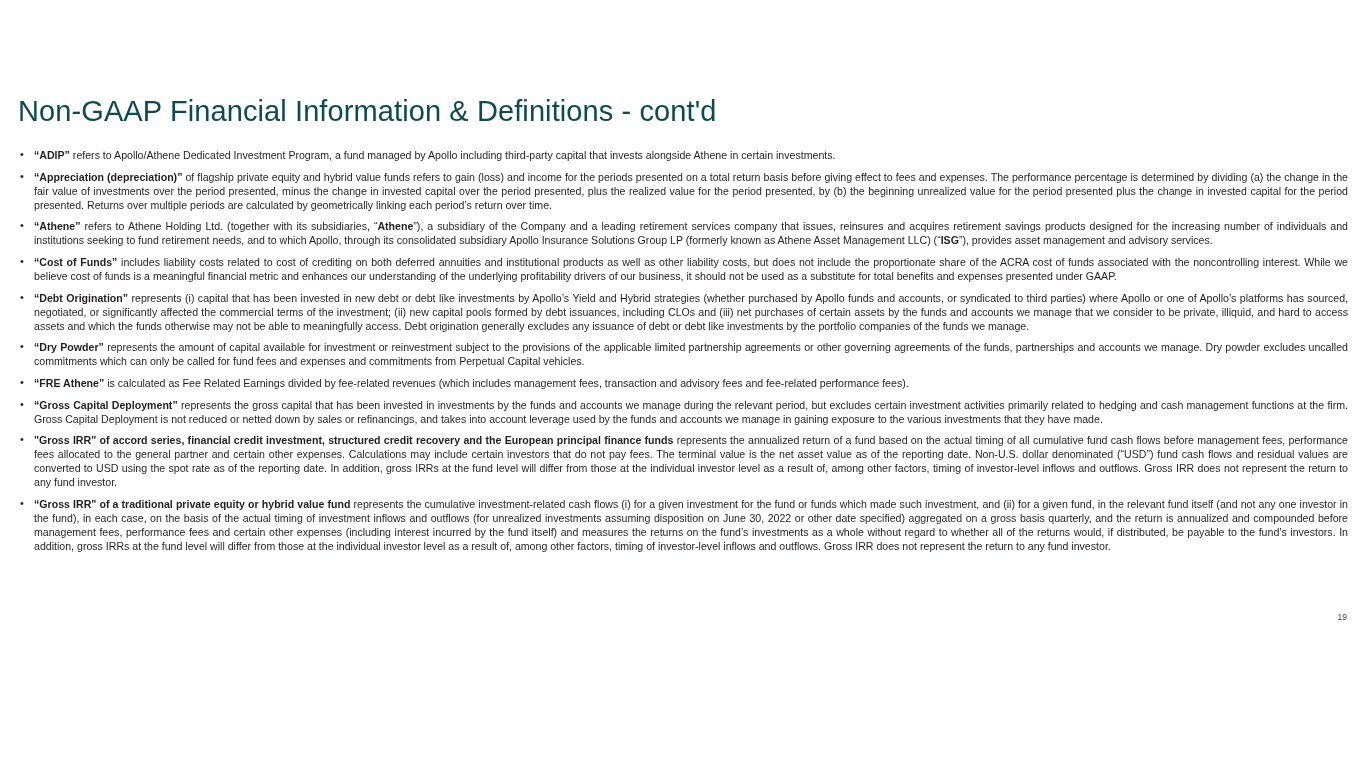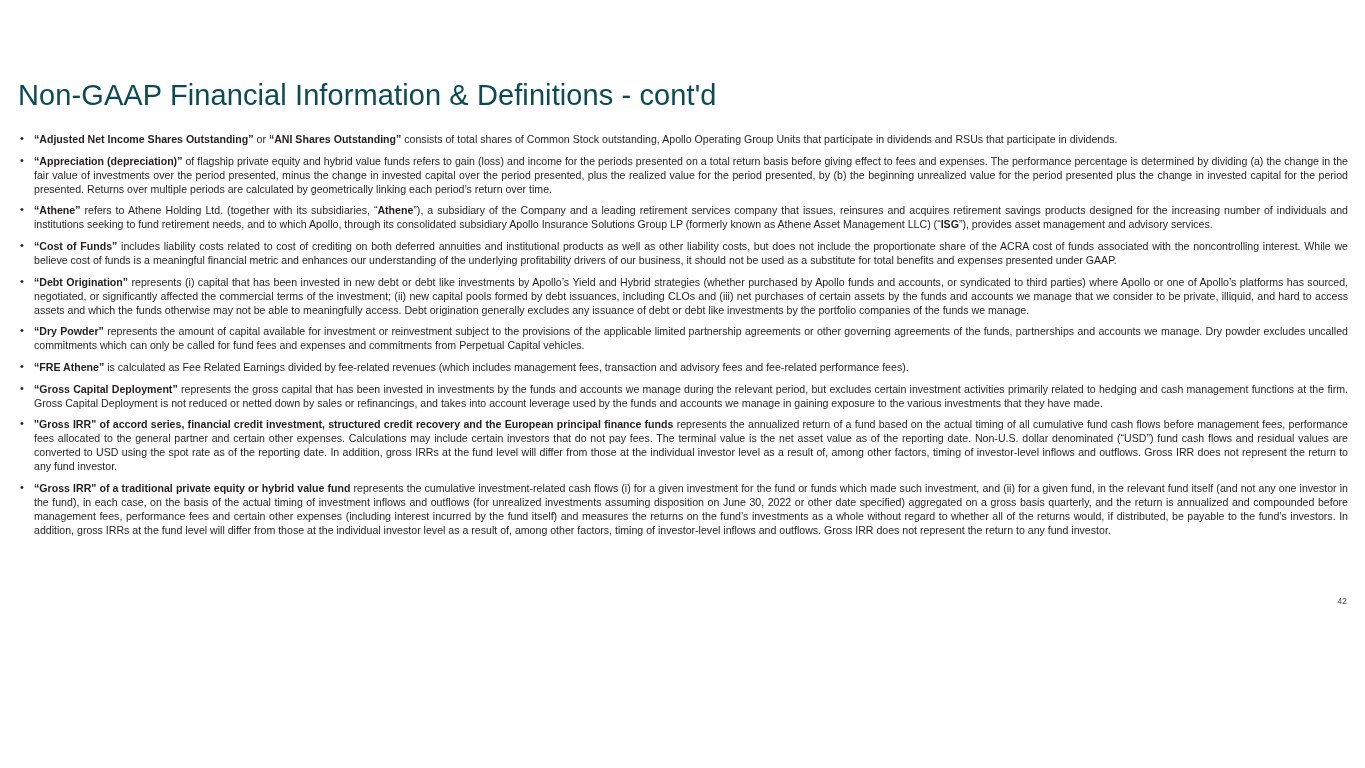--- a/index.html
+++ b/index.html
@@ -12,20 +12,21 @@
     background: #ffffff;
     font-family: "Liberation Sans", sans-serif;
     color: #1a1a1a;
     overflow: hidden;
   }
   .slide {
     position: relative;
     width: 1365px;
     height: 620px;
     box-sizing: border-box;
+    margin-top: 16px;
   }
   .slide-title {
     position: absolute;
     top: 60px;
     left: 18px;
     font-size: 29px;
     font-weight: 400;
     color: #0c4a55;
     letter-spacing: 0.1px;
     white-space: nowrap;
@@ -71,28 +72,28 @@
 </style>
 </head>
 <body>
 
 <div class="slide">
 
   <h1 class="slide-title">Non-GAAP Financial Information &amp; Definitions - cont'd</h1>
 
   <div class="content">
     <ul class="bullets">
-      <li><b>“Adjusted Net Income Shares Outstanding”</b> or <b>“ANI Shares Outstanding”</b> consists of total shares of Common Stock outstanding, Apollo Operating Group Units that participate in dividends and RSUs that participate in dividends.</li>
+      <li><b>“ADIP”</b> refers to Apollo/Athene Dedicated Investment Program, a fund managed by Apollo including third-party capital that invests alongside Athene in certain investments.</li>
       <li><b>“Appreciation (depreciation)”</b> of flagship private equity and hybrid value funds refers to gain (loss) and income for the periods presented on a total return basis before giving effect to fees and expenses. The performance percentage is determined by dividing (a) the change in the fair value of investments over the period presented, minus the change in invested capital over the period presented, plus the realized value for the period presented, by (b) the beginning unrealized value for the period presented plus the change in invested capital for the period presented. Returns over multiple periods are calculated by geometrically linking each period’s return over time.</li>
       <li><b>“Athene”</b> refers to Athene Holding Ltd. (together with its subsidiaries, “<b>Athene</b>”), a subsidiary of the Company and a leading retirement services company that issues, reinsures and acquires retirement savings products designed for the increasing number of individuals and institutions seeking to fund retirement needs, and to which Apollo, through its consolidated subsidiary Apollo Insurance Solutions Group LP (formerly known as Athene Asset Management LLC) (“<b>ISG</b>”), provides asset management and advisory services.</li>
       <li><b>“Cost of Funds”</b> includes liability costs related to cost of crediting on both deferred annuities and institutional products as well as other liability costs, but does not include the proportionate share of the ACRA cost of funds associated with the noncontrolling interest. While we believe cost of funds is a meaningful financial metric and enhances our understanding of the underlying profitability drivers of our business, it should not be used as a substitute for total benefits and expenses presented under GAAP.</li>
       <li><b>“Debt Origination”</b> represents (i) capital that has been invested in new debt or debt like investments by Apollo’s Yield and Hybrid strategies (whether purchased by Apollo funds and accounts, or syndicated to third parties) where Apollo or one of Apollo’s platforms has sourced, negotiated, or significantly affected the commercial terms of the investment; (ii) new capital pools formed by debt issuances, including CLOs and (iii) net purchases of certain assets by the funds and accounts we manage that we consider to be private, illiquid, and hard to access assets and which the funds otherwise may not be able to meaningfully access. Debt origination generally excludes any issuance of debt or debt like investments by the portfolio companies of the funds we manage.</li>
       <li><b>“Dry Powder”</b> represents the amount of capital available for investment or reinvestment subject to the provisions of the applicable limited partnership agreements or other governing agreements of the funds, partnerships and accounts we manage. Dry powder excludes uncalled commitments which can only be called for fund fees and expenses and commitments from Perpetual Capital vehicles.</li>
       <li><b>“FRE Athene”</b> is calculated as Fee Related Earnings divided by fee-related revenues (which includes management fees, transaction and advisory fees and fee-related performance fees).</li>
       <li><b>“Gross Capital Deployment”</b> represents the gross capital that has been invested in investments by the funds and accounts we manage during the relevant period, but excludes certain investment activities primarily related to hedging and cash management functions at the firm. Gross Capital Deployment is not reduced or netted down by sales or refinancings, and takes into account leverage used by the funds and accounts we manage in gaining exposure to the various investments that they have made.</li>
       <li><b>"Gross IRR" of accord series, financial credit investment, structured credit recovery and the European principal finance funds</b> represents the annualized return of a fund based on the actual timing of all cumulative fund cash flows before management fees, performance fees allocated to the general partner and certain other expenses. Calculations may include certain investors that do not pay fees. The terminal value is the net asset value as of the reporting date. Non-U.S. dollar denominated (“USD”) fund cash flows and residual values are converted to USD using the spot rate as of the reporting date. In addition, gross IRRs at the fund level will differ from those at the individual investor level as a result of, among other factors, timing of investor-level inflows and outflows. Gross IRR does not represent the return to any fund investor.</li>
       <li><b>“Gross IRR" of a traditional private equity or hybrid value fund</b> represents the cumulative investment-related cash flows (i) for a given investment for the fund or funds which made such investment, and (ii) for a given fund, in the relevant fund itself (and not any one investor in the fund), in each case, on the basis of the actual timing of investment inflows and outflows (for unrealized investments assuming disposition on June 30, 2022 or other date specified) aggregated on a gross basis quarterly, and the return is annualized and compounded before management fees, performance fees and certain other expenses (including interest incurred by the fund itself) and measures the returns on the fund’s investments as a whole without regard to whether all of the returns would, if distributed, be payable to the fund’s investors. In addition, gross IRRs at the fund level will differ from those at the individual investor level as a result of, among other factors, timing of investor-level inflows and outflows. Gross IRR does not represent the return to any fund investor.</li>
     </ul>
   </div>
 
-  <div class="page-number">42</div>
+  <div class="page-number">19</div>
 
 </div>
 
 </body></html>

